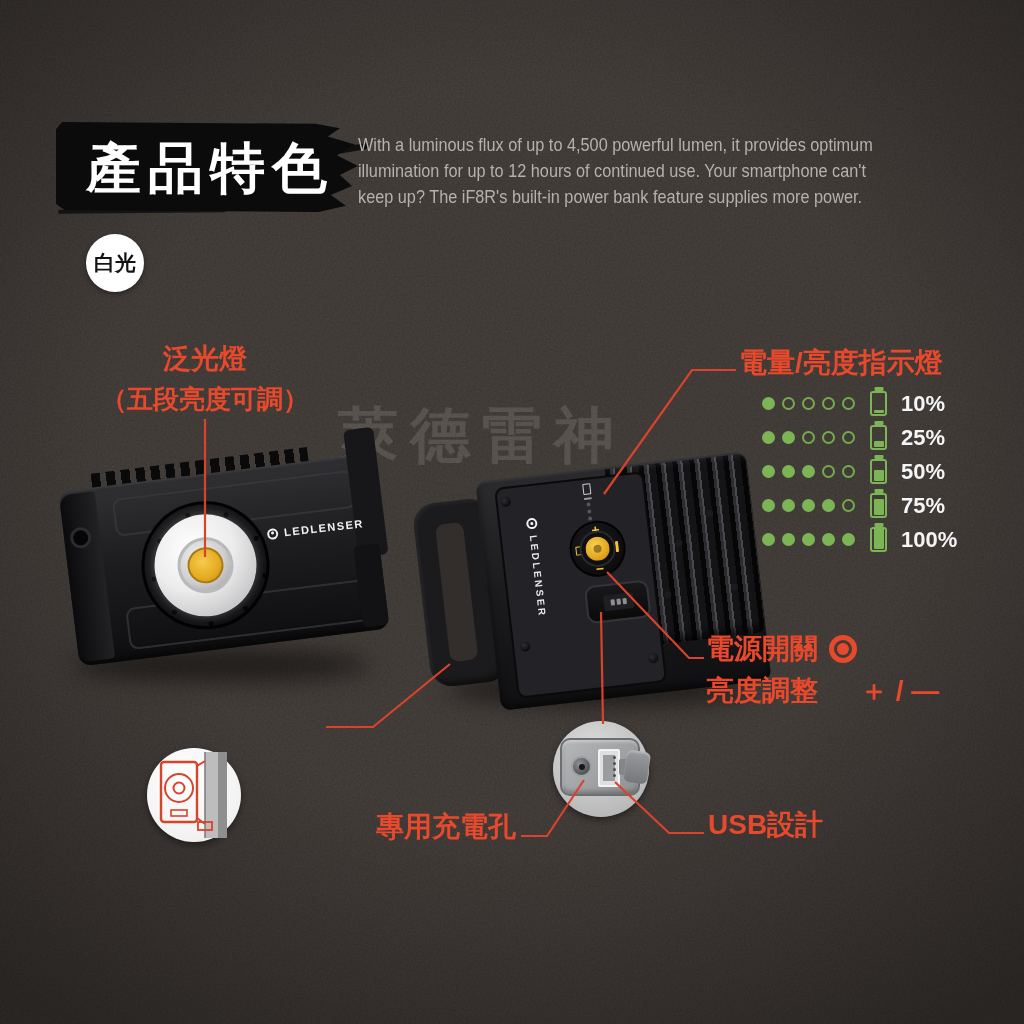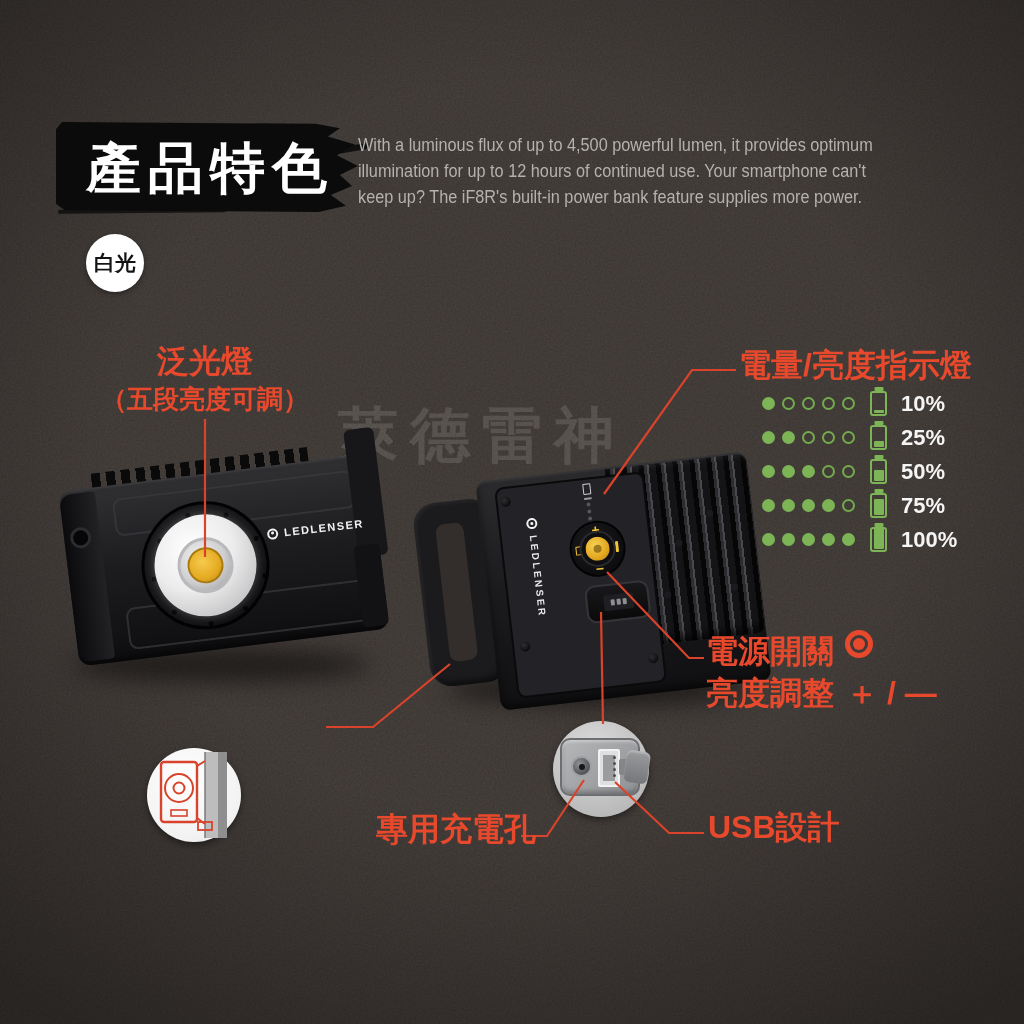--- a/index.html
+++ b/index.html
@@ -28,30 +28,30 @@
   
   .desc{position:absolute;left:358px;top:132px;z-index:7;color:#b5b1ae;font-size:17.5px;line-height:26px;
     transform:scaleX(.93);transform-origin:left top;white-space:nowrap;}
 
   
   .white-badge{position:absolute;left:86px;top:234px;width:58px;height:58px;border-radius:50%;background:#ffffff;
     z-index:7;display:flex;align-items:center;justify-content:center;font-size:21px;font-weight:700;color:#141414;
     box-shadow:0 2px 5px rgba(0,0,0,.4);}
 
   
-  .lbl{position:absolute;z-index:9;color:#e8492c;font-weight:700;font-size:32px;white-space:nowrap;}
+  .lbl{position:absolute;z-index:9;color:#e8492c;font-weight:700;font-size:28px;white-space:nowrap;}
   .lbl.center{text-align:center;}
   .lbl-flood{left:120px;top:340px;width:170px;}
   .lbl-flood-sub{left:70px;top:382px;width:270px;font-size:26px;}
   .lbl-batt{left:739px;top:344px;}
-  .lbl-power{left:706px;top:630px;display:flex;}
+  .lbl-power{left:706px;top:630px;display:flex;align-items:center;}
   .power-icon{display:inline-block;width:18px;height:18px;border:5px solid #e8492c;border-radius:50%;
     margin-left:11px;position:relative;}
   .power-icon::after{content:"";position:absolute;left:3px;top:3px;width:12px;height:12px;border-radius:50%;background:#e8492c;}
-  .lbl-adjust{left:706px;top:672px;display:flex;align-items:flex-end;}
+  .lbl-adjust{left:706px;top:672px;display:flex;align-items:flex-end;gap:30px;}
   .adjust-symbols{margin-left:12px;font-weight:700;}
   .lbl-magnet{left:78px;top:700px;}
   .lbl-charge{left:376px;top:808px;}
   .lbl-usb{left:708px;top:806px;}
   .lbl-usb-sub{left:708px;top:848px;}
 
   
   .legend{position:absolute;left:762px;top:389px;z-index:9;display:flex;flex-direction:column;gap:5px;}
   .leg-row{display:flex;align-items:center;height:29px;}
   .dots{display:flex;gap:7px;align-items:center;}

